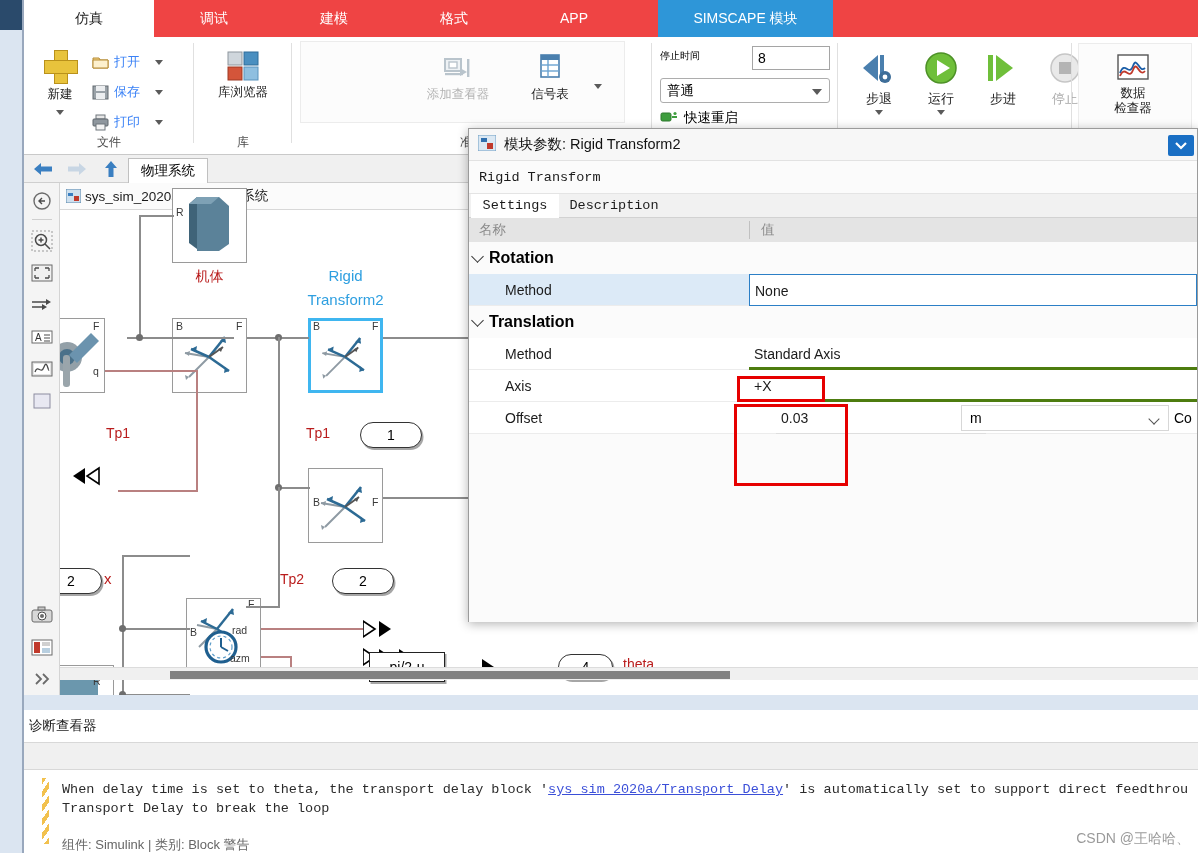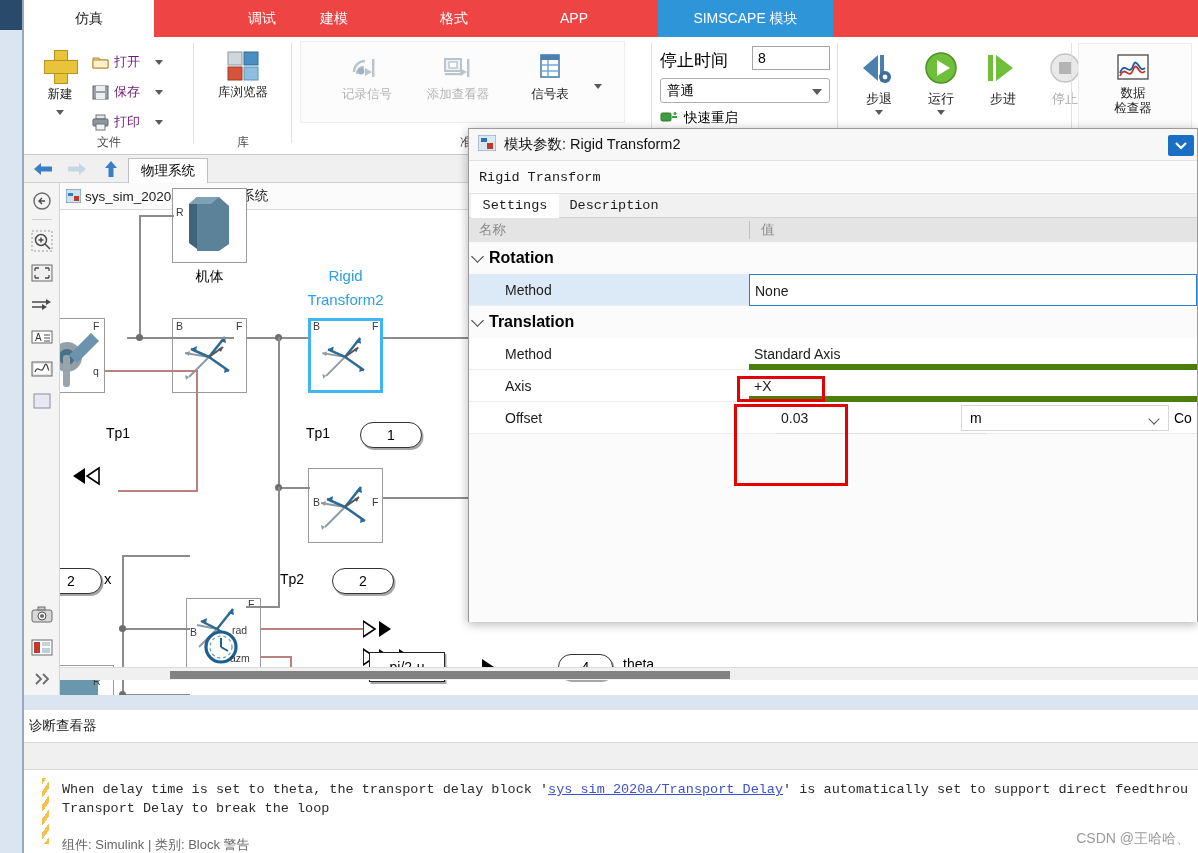--- a/index.html
+++ b/index.html
@@ -31,21 +31,21 @@
   .rgroup{ position:absolute; top:0; height:118px; }
   .rgroup-sep{ position:absolute; top:6px; width:1px; height:100px; background:#e0e0e0; }
   .rgroup-label{ position:absolute; bottom:4px; width:100%; text-align:center; font-size:12px; color:#4a4a4a; }
 
   .bigbtn{ position:absolute; width:56px; text-align:center; }
   .bigbtn .lbl{ font-size:12.5px; color:#1b1b1b; display:block; }
   .caretdown{ display:inline-block; width:0;height:0;border-left:4px solid transparent;
               border-right:4px solid transparent;border-top:5px solid #5a5a5a; }
 
   .smallrow{ position:absolute; height:26px; display:flex; align-items:center; gap:5px; }
-  .smallrow .lbl{ font-size:13px; color:#701a75; }
+  .smallrow .lbl{ font-size:13px; color:#3b82f6; }
 
   .icon16{ width:17px;height:17px;display:inline-block;position:relative; }
 
   
   .ico-plus{ width:34px;height:34px;position:relative;display:inline-block;}
   .ico-plus:before,.ico-plus:after{content:"";position:absolute;background:#e8c33c;border:1px solid #b9911b;}
   .ico-plus:before{left:11px;top:1px;width:12px;height:32px;}
   .ico-plus:after{left:1px;top:11px;width:32px;height:12px;}
 
   
@@ -79,21 +79,21 @@
                 background:#ffffff; overflow:hidden; }
   #breadcrumb{ position:absolute; left:0; top:0; width:1138px; height:27px; background:#fbfbfb;
                border-bottom:1px solid #d8d8d8; display:flex; align-items:center; padding-left:6px; gap:4px;}
   .bc-icon{ width:15px;height:14px;display:inline-block;position:relative; }
   .bc-text{ font-size:13.5px; color:#1b1b1b; }
   .bc-sep{ font-size:11px; color:#2b2b2b; }
   #canvas{ position:absolute; left:0; top:27px; width:1138px; height:470px; background:#ffffff; }
 
   .blk{ position:absolute; background:#ffffff; border:1px solid #9a9a9a; }
   .blk.sel{ border:3px solid #3fb6f0; }
-  .blklabel{ position:absolute; font-size:14px; color:#000000; text-align:center; white-space:nowrap;}
+  .blklabel{ position:absolute; font-size:14px; color:#b91c1c; text-align:center; white-space:nowrap;}
   .blklabel.sel{ color:#2e9fe0; font-size:15px; }
   .port{ position:absolute; font-size:10.5px; color:#3a3a3a; }
   .wire{ position:absolute; background:#8c8c8c; }
   .wire-r{ position:absolute; background:#b98080; }
   .junc{ position:absolute; width:7px;height:7px;border-radius:50%;background:#6e6e6e;}
   .sigport{ position:absolute; width:48px;height:22px; }
   .round-term{ position:absolute; height:26px; border:1.5px solid #333; border-radius:13px;
                background:#fff; text-align:center; line-height:24px; font-size:14px;
                box-shadow:1.5px 2px 0 rgba(0,0,0,.35); }
   .fcn-blk{ position:absolute; border:1.5px solid #222; background:#fff; text-align:center;
@@ -129,21 +129,21 @@
                   transform:rotate(45deg);}
   .grp-row .gname{ position:absolute; left:20px; top:0; line-height:32px; font-size:16px; font-weight:bold;}
 
   .prm-row{ position:absolute; left:0; width:728px; height:32px; border-bottom:1px solid #ececec; }
   .prm-row.alt{ background:#ffffff; }
   .prm-row.hl{ background:#dceaf7; }
   .prm-name{ position:absolute; left:36px; top:0; line-height:32px; font-size:14px; color:#1b1b1b; }
   .prm-val{ position:absolute; left:280px; top:0; height:32px; line-height:32px; font-size:14px;
             color:#1b1b1b; padding-left:5px; }
   .prm-val.editbox{ background:#ffffff; border:1px solid #2b7fc6; width:448px; }
-  .prm-val.plain{ width:448px; border-bottom:6px solid #4d7c0f; }
+  .prm-val.plain{ width:448px; border-bottom:3px solid #4d7c0f; }
   .prm-val.short{ width:210px; border-bottom:1px solid #dedede;margin-left:27px; }
   .unit-box{ position:absolute; left:492px; top:3px; width:208px; height:26px; background:#ffffff;
              border:1px solid #d7d7d7; font-size:14px; line-height:24px; padding-left:8px; }
   .unit-box .cd{ position:absolute; right:10px; top:9px; width:8px;height:8px;
                  border-right:1.6px solid #555;border-bottom:1.6px solid #555;transform:rotate(45deg);}
   .trunc-co{ position:absolute; left:705px; top:3px; height:26px; line-height:26px; font-size:14px; }
 
   .redbox{ position:absolute; border:3px solid #e60000; pointer-events:none; }
 
   
@@ -169,21 +169,21 @@
   <div id="left-edge"></div>
   <div id="left-edge-dark"></div>
   <div id="left-border"></div>
 
   <div id="ribbon">
 
     <div id="ribbon-tabstrip">
       <div class="rtab active" style="left:0;width:130px;">
         <span>仿真</span>
       </div>
-      <div class="rtab" style="left:130px;width:120px;margin-left:48px;">
+      <div class="rtab" style="left:130px;width:120px;">
         <span>调试</span>
       </div>
       <div class="rtab" style="left:250px;width:120px;">
         <span>建模</span>
       </div>
       <div class="rtab" style="left:370px;width:120px;">
         <span>格式</span>
       </div>
       <div class="rtab" style="left:490px;width:120px;">
         <span>APP</span>
@@ -253,32 +253,20 @@
           </span>
           <span class="lbl">库浏览器</span>
         </div>
         <div class="rgroup-label" style="left:0;width:98px;">库</div>
         <div class="rgroup-sep" style="left:97px;"></div>
       </div>
 
       <div class="rgroup" style="left:268px;width:360px;">
         <div style="position:absolute;left:8px;top:4px;width:325px;height:82px;border:1px solid #ececec;background:#fcfcfc;"></div>
 
-        <div class="bigbtn" style="left:33px; top:14px; width:84px;">
-          <span>
-            <svg width="38" height="32" viewBox="0 0 38 32">
-              <path d="M6 21a11 11 0 0 1 11-11" fill="none" stroke="#b9c4cc" stroke-width="2.4"></path>
-              <path d="M9 23a7 7 0 0 1 7-7" fill="none" stroke="#b9c4cc" stroke-width="2.4"></path>
-              <circle cx="13" cy="20" r="3.4" fill="#9fb3c2"></circle>
-              <rect x="24" y="8" width="2.4" height="18" fill="#b9c4cc"></rect>
-              <path d="M17 17l7 4-7 4z" fill="#b9c4cc"></path>
-            </svg>
-          </span>
-          <span class="lbl" style="color:#b3b3b3;">记录信号</span>
-        </div>
 
         <div class="bigbtn" style="left:124px; top:14px; width:84px;">
           <span>
             <svg width="38" height="32" viewBox="0 0 38 32">
               <rect x="6" y="8" width="16" height="12" fill="#eef2f5" stroke="#b9c4cc" stroke-width="2"></rect>
               <rect x="10" y="11" width="8" height="6" fill="#ffffff" stroke="#b9c4cc" stroke-width="1.4"></rect>
               <rect x="6" y="22" width="18" height="2.2" fill="#b9c4cc"></rect>
               <rect x="28" y="8" width="2.4" height="18" fill="#b9c4cc"></rect>
               <path d="M21 17l7 4-7 4z" fill="#b9c4cc"></path>
             </svg>
@@ -301,21 +289,21 @@
 
         <div style="position:absolute;left:302px;top:40px;">
           <span class="caretdown"></span>
         </div>
 
         <div class="rgroup-label" style="left:0;width:360px;">准备</div>
         <div class="rgroup-sep" style="left:359px;"></div>
       </div>
 
       <div class="rgroup" style="left:628px;width:420px;">
-        <div style="position:absolute;left:8px;top:12px;font-size:17px;">停止时间</div>
+        <div style="position:absolute;left:8px;top:12px;font-size:10px;">停止时间</div>
         <div class="ribbon-input" style="position:absolute;left:100px;top:9px;width:78px;">
           <span>8</span>
         </div>
         <div class="ribbon-select" style="position:absolute;left:8px;top:41px;width:170px;">
           <span>普通</span>
           <span class="cd"></span>
         </div>
         <div style="position:absolute;left:8px;top:72px;display:flex;align-items:center;gap:6px;">
           <span>
             <svg width="18" height="14" viewBox="0 0 18 14">

